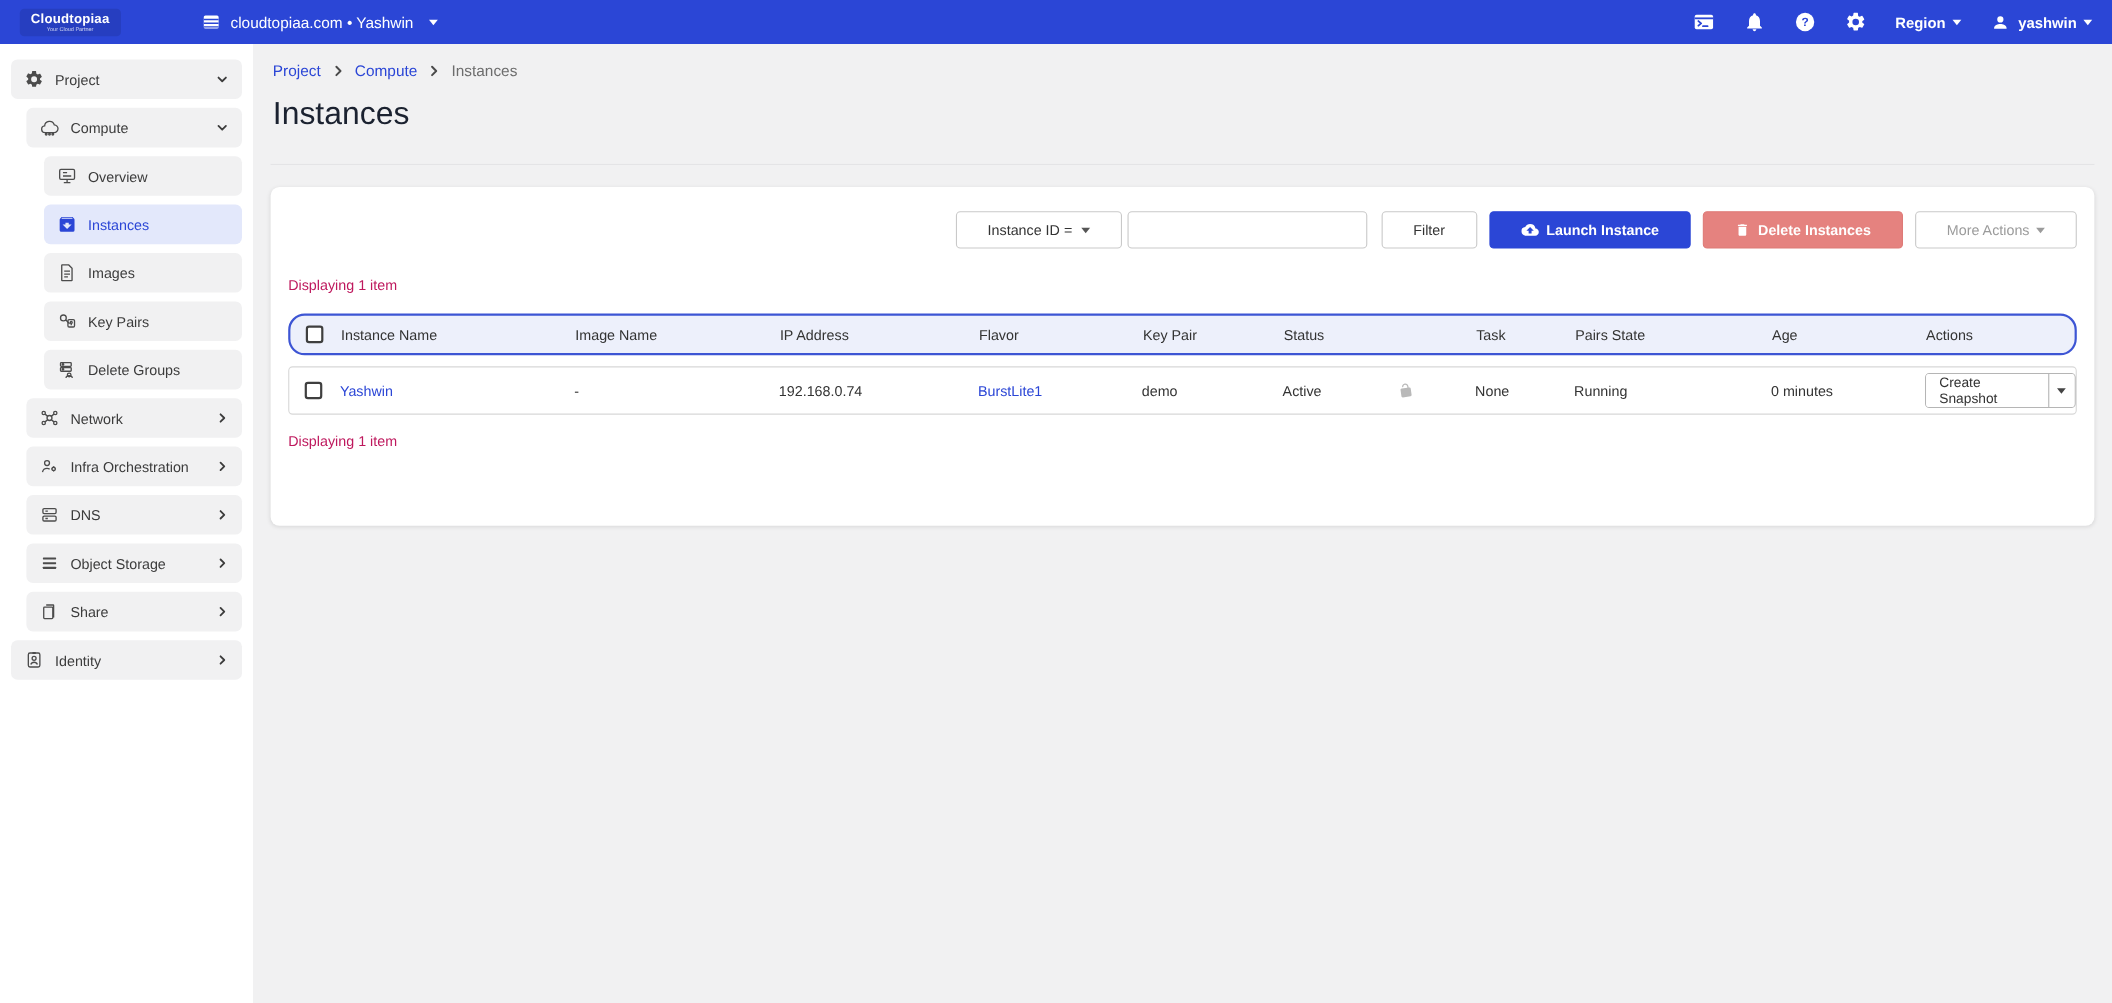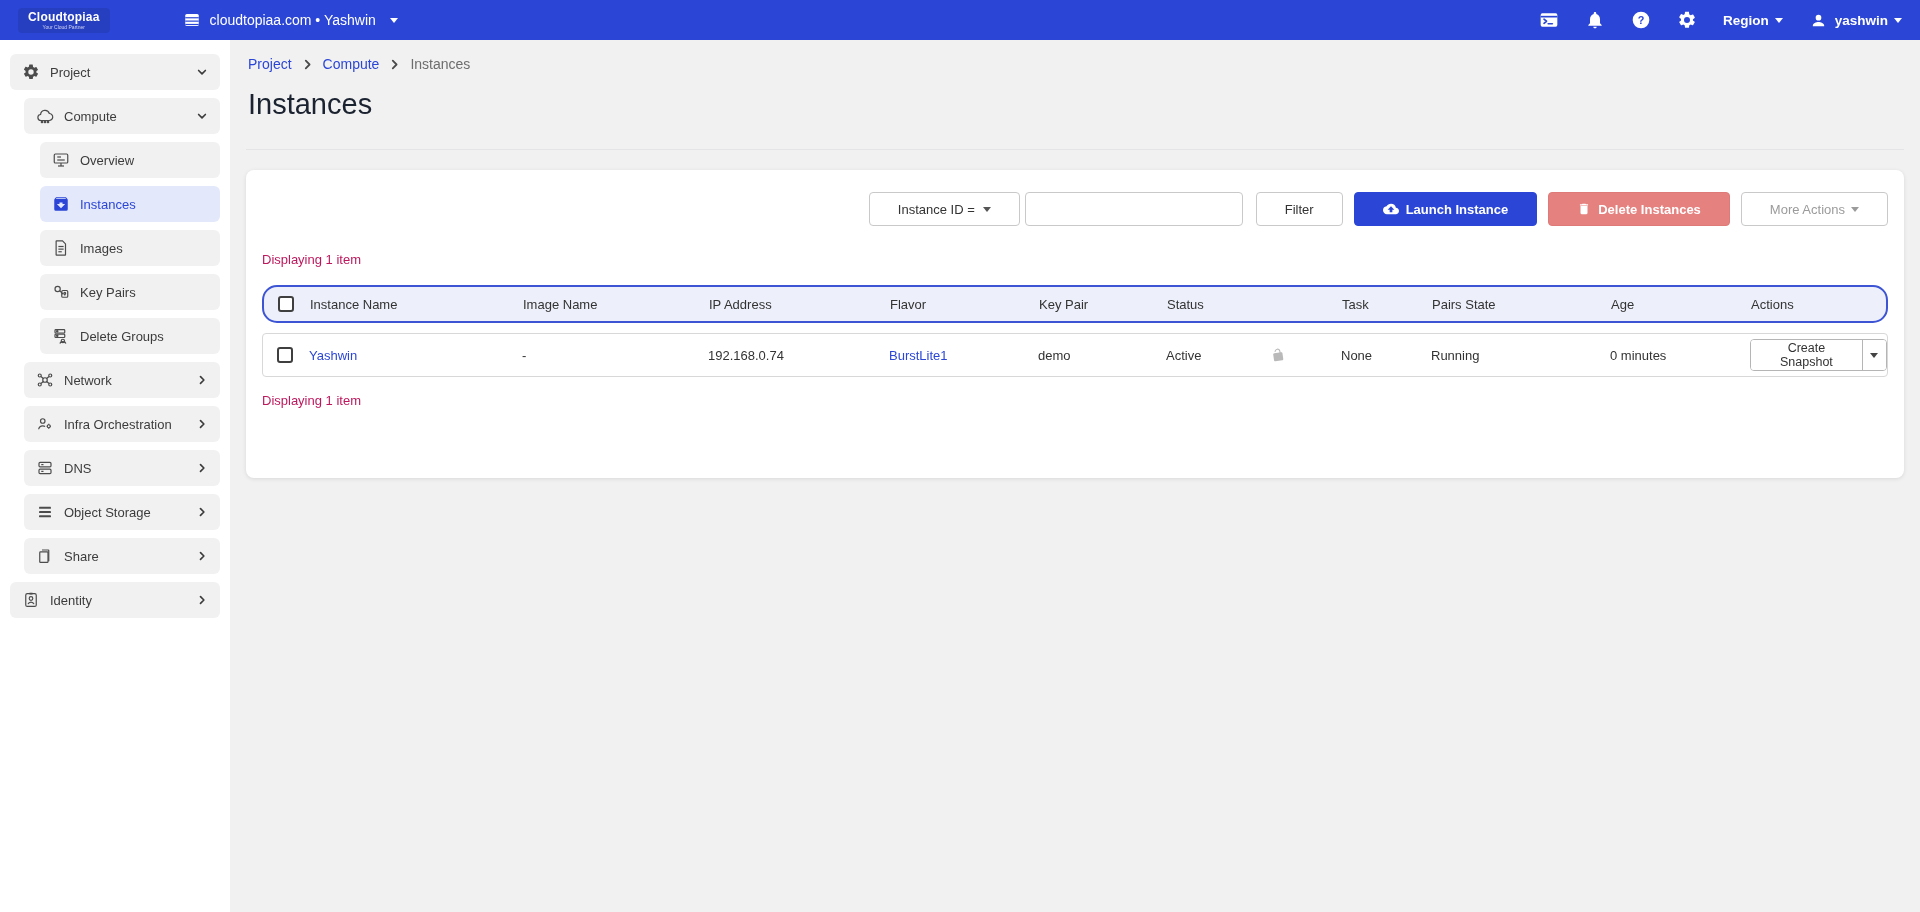--- a/index.html
+++ b/index.html
@@ -59,21 +59,21 @@
   .trow { margin-top:10px; border:1px solid #d8d8d8; background:#fff; border-radius:4px; height:44px; display:flex; align-items:center; }
   .cell { font-size:13px; color:#333; display:flex; align-items:center; }
   .c-cb { width:46px; padding-left:14px; }
   .c0 { width:213px; } .c1 { width:186px; } .c2 { width:181px; } .c3 { width:149px; }
   .c4 { width:128px; } .c5 { width:175px; } .c6 { width:90px; } .c7 { width:179px; }
   .c8 { width:140px;text-align:center; } .c9 { flex:1; }
   .checkbox { width:16px; height:16px; border:2px solid #3f3f3f; border-radius:3px; background:#fff; cursor:pointer; }
   .link { color:#2b46d6; cursor:pointer; }
   .lock { color:#b9b9b9; display:inline-flex; margin-left:70px; transform:rotate(-8deg); }
 
-  .split-btn { display:inline-flex; height:32px; border:1px solid #b5b5b5; border-radius:4px; overflow:hidden; background:#fff;text-align:center; }
+  .split-btn { display:inline-flex; height:32px; border:1px solid #b5b5b5; border-radius:4px; overflow:hidden; background:#fff; }
   .split-main { padding:0 12px; font-size:12.5px; color:#333; display:flex; align-items:center; cursor:pointer; background:#fff; }
   .split-caret { width:26px; border-left:1px solid #b5b5b5; display:flex; align-items:center; justify-content:center; color:#444; cursor:pointer; background:#fff; }
   .split-caret .caret { margin-left:0; }
 </style>
 </head>
 <body>
 
 <div class="topbar">
   <div class="logo">
     <div class="logo-title">Cloudtopiaa</div>

